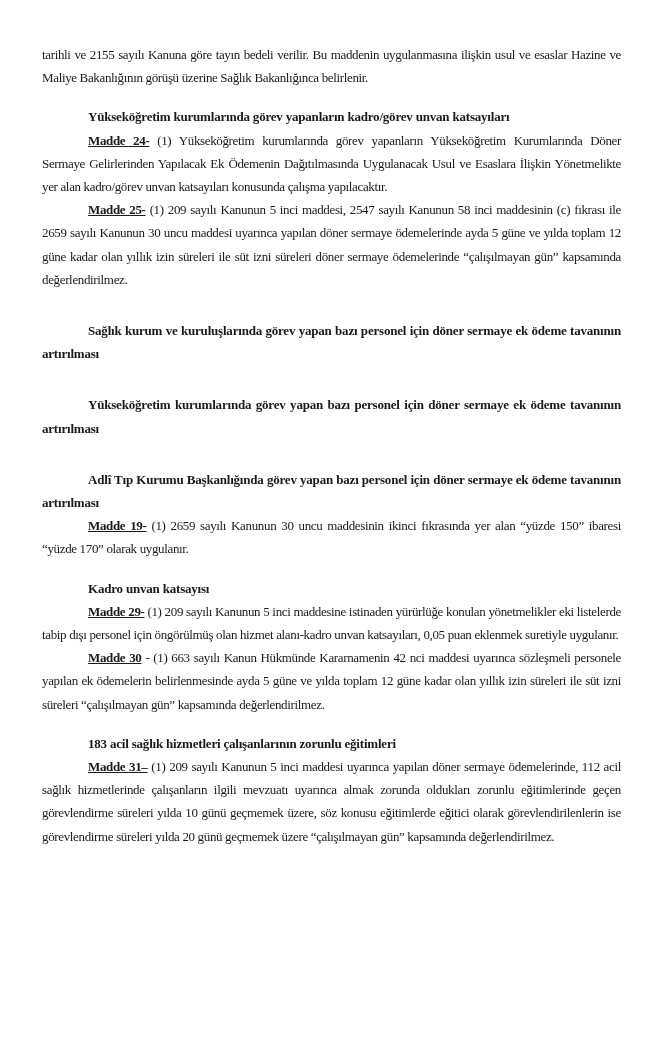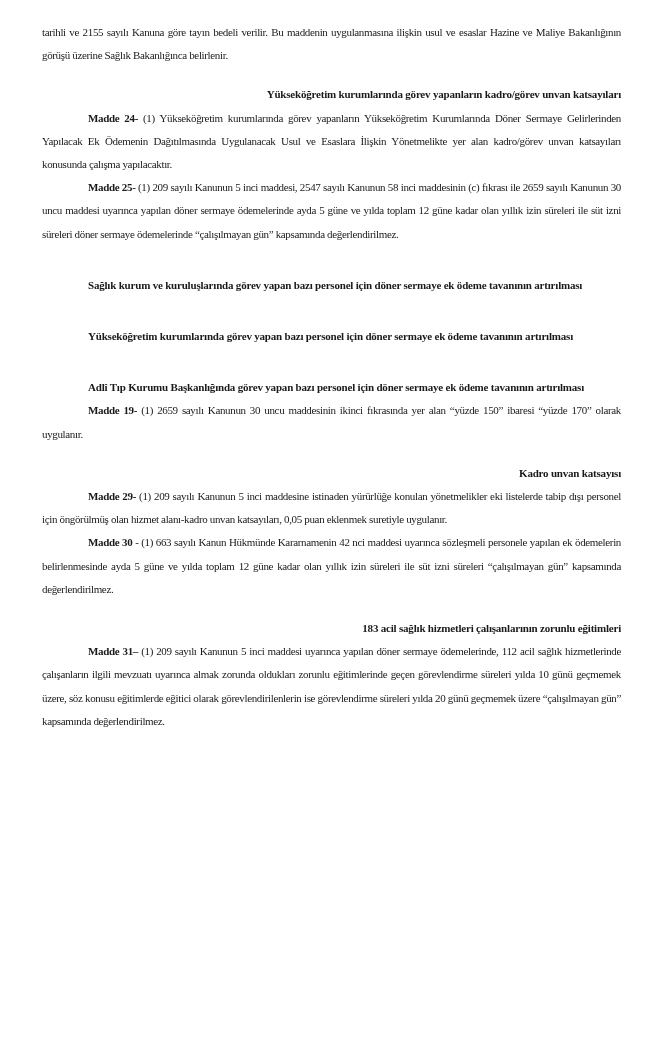--- a/index.html
+++ b/index.html
@@ -1,27 +1,27 @@
 <!DOCTYPE html>
 <html><head>
 <meta charset="utf-8">
 <style>
   html, body { margin: 0; padding: 0; background: #ffffff; }
   body { width: 660px; height: 1061px; overflow: hidden; position: relative; }
   .page {
-    position: absolute; left: 42px; top: 21px; width: 579px;
+    position: absolute; left: 42px; top: 43px; width: 579px;
     font-family: "Liberation Serif", serif;
-    font-size: 11px; line-height: 23.2px; color: #1a1a1a;
+    font-size: 13px; line-height: 23.2px; color: #1a1a1a;
     letter-spacing: -0.35px;
   }
   p { margin: 0; text-align: justify; }
   .indent { text-indent: 46px; }
-  .heading { font-weight: bold; text-indent: 46px; margin-top: 16px; text-align: right; letter-spacing: -0.2px; }
+  .heading { font-weight: bold; text-indent: 46px; margin-top: 16px; text-align: left; letter-spacing: -0.2px; }
   .heading.wrap { text-align: justify; margin-top: 28px; }
-  .madde-label { font-weight: bold; }
+  .madde-label { font-weight: bold; text-decoration: underline; }
   .section { }
 </style>
 </head>
 <body>
 
 <div class="page">
   <p>tarihli ve 2155 sayılı Kanuna göre tayın bedeli verilir. Bu maddenin uygulanmasına ilişkin usul ve esaslar Hazine ve Maliye Bakanlığının görüşü üzerine Sağlık Bakanlığınca belirlenir.</p>
 
   <div class="section">
     <p class="heading">Yükseköğretim kurumlarında görev yapanların kadro/görev unvan katsayıları</p>

